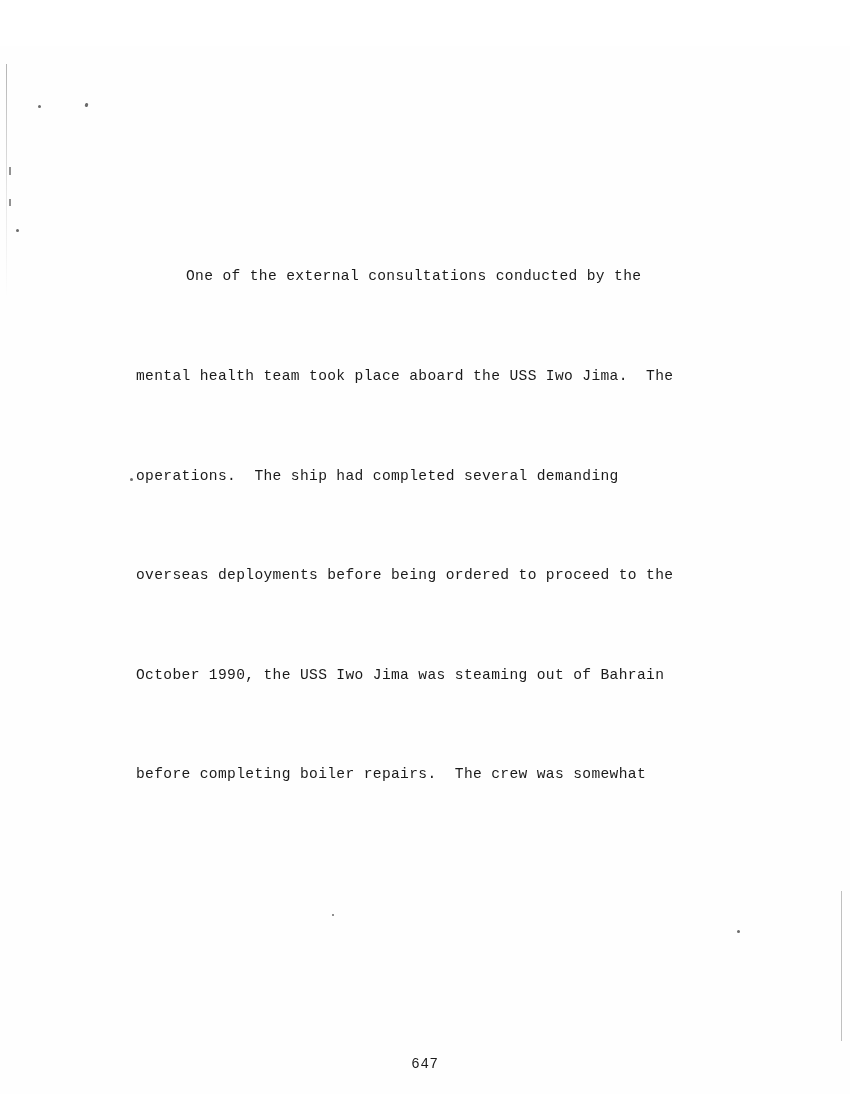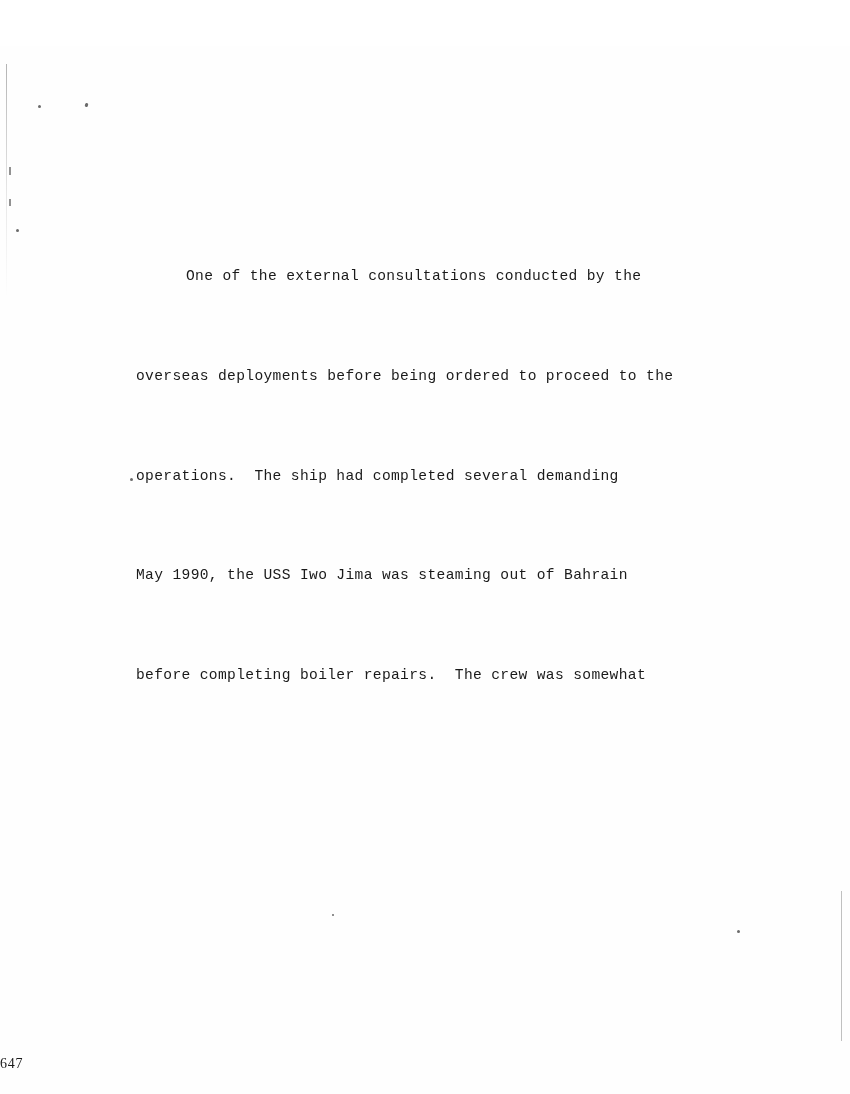--- a/index.html
+++ b/index.html
@@ -94,23 +94,24 @@
     white-space: pre;
   }
   .para .line.indent {
     padding-left: 50px;
   }
   .page-number {
     position: absolute;
     left: 0;
     top: 1010px;
     width: 850px;
+    text-align: center;
     font-size: 14px;
     letter-spacing: 0.8px;
-    font-family: Liberation Serif, serif;
+    font-family: Liberation Mono, monospace;
   }
 </style>
 </head>
 <body>
 
 <div class="page">
 
   <div class="edge-line-left"></div>
   <div class="edge-line-right"></div>
 
@@ -122,23 +123,24 @@
   <div class="speck s3"></div>
   <div class="speck s4"></div>
   <div class="speck s5"></div>
   <div class="speck s6"></div>
   <div class="speck s7"></div>
 
   <div class="body-text">
 
     <p class="para">
       <span class="line indent">One of the external consultations conducted by the</span>
+      <span class="line">mental health team took place aboard the USS Iwo Jima.  The</span>
+      <span class="line">operations.  The ship had completed several demanding</span>
       <span class="line">overseas deployments before being ordered to proceed to the</span>
-      <span class="line">operations.  The ship had completed several demanding</span>
-      <span class="line">May 1990, the USS Iwo Jima was steaming out of Bahrain</span>
+      <span class="line">October 1990, the USS Iwo Jima was steaming out of Bahrain</span>
       <span class="line">before completing boiler repairs.  The crew was somewhat</span>
       
       
       
       
     </p>
 
   </div>
 
   <div class="page-number">647</div>

